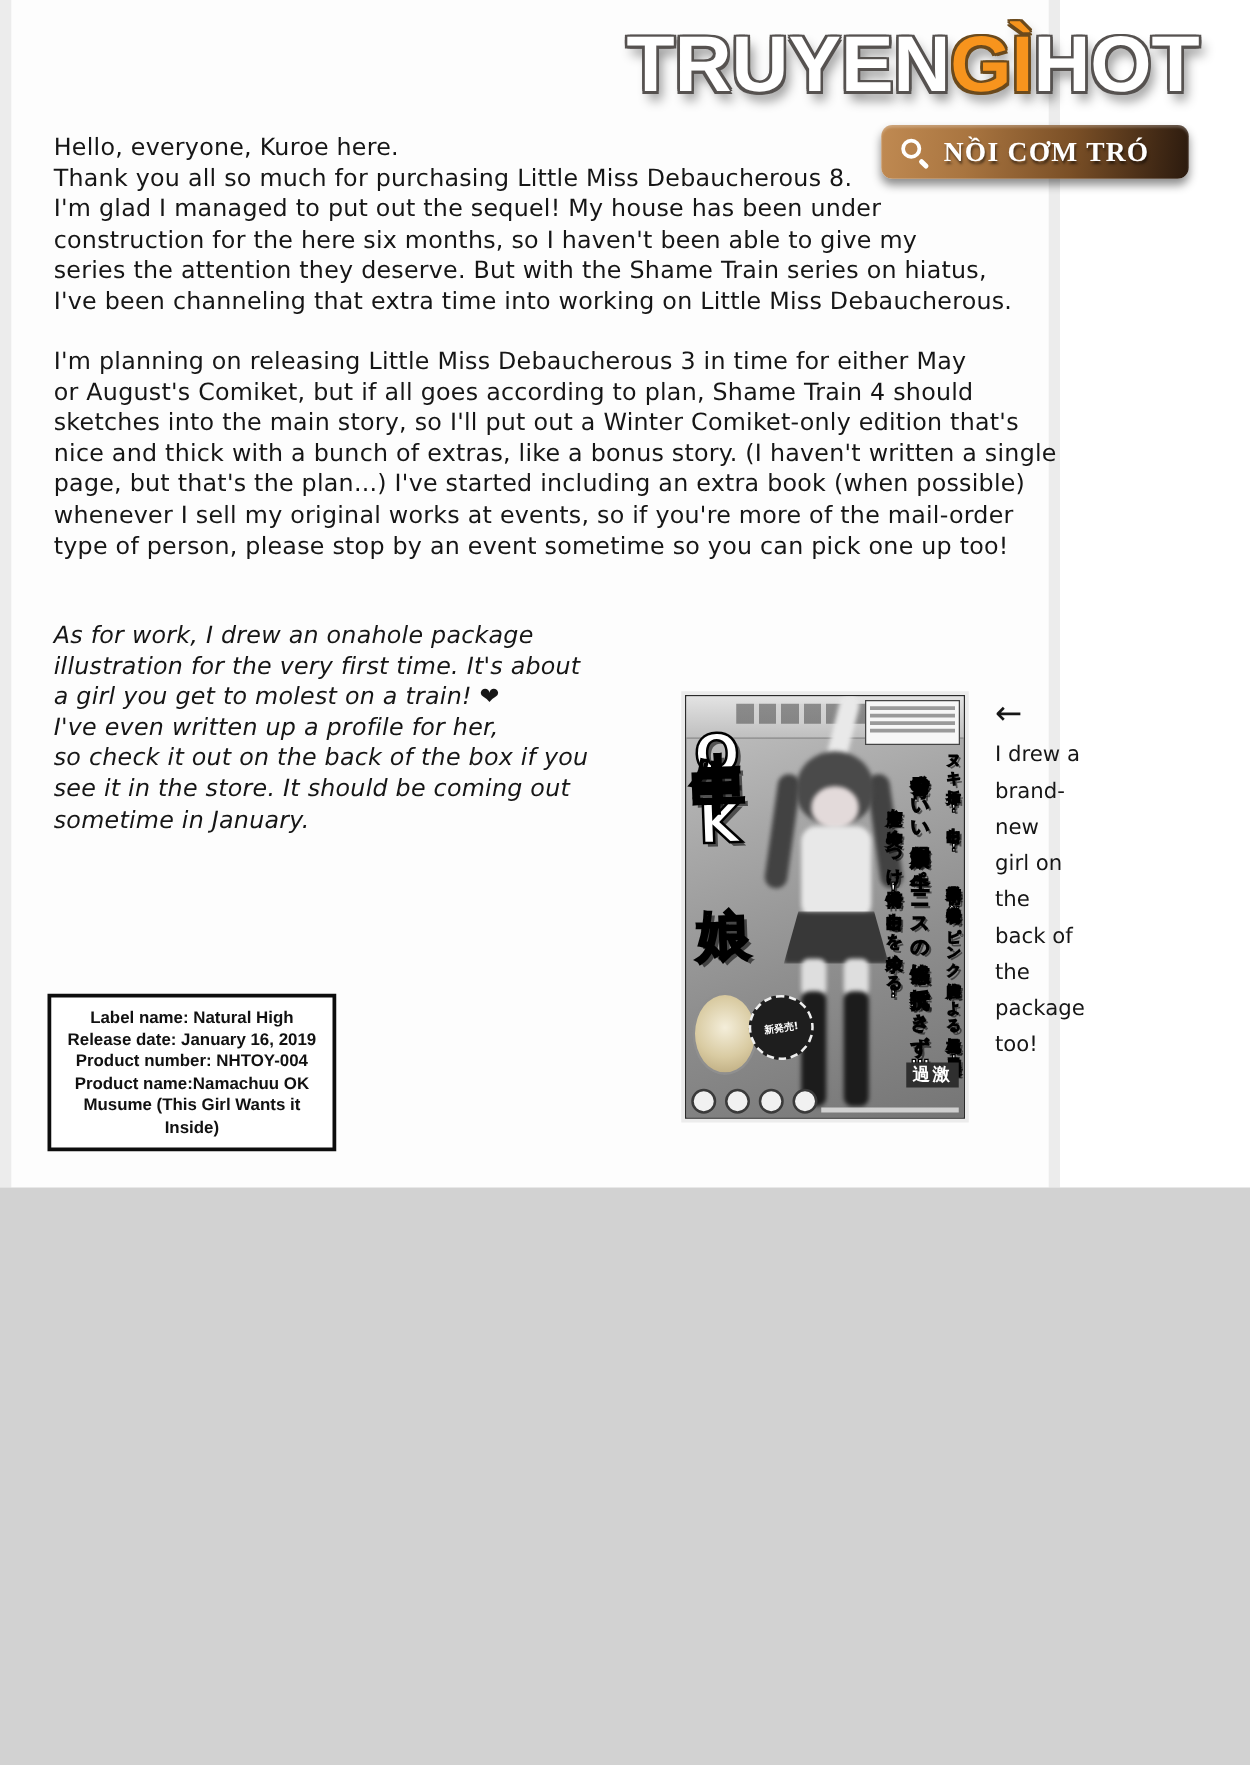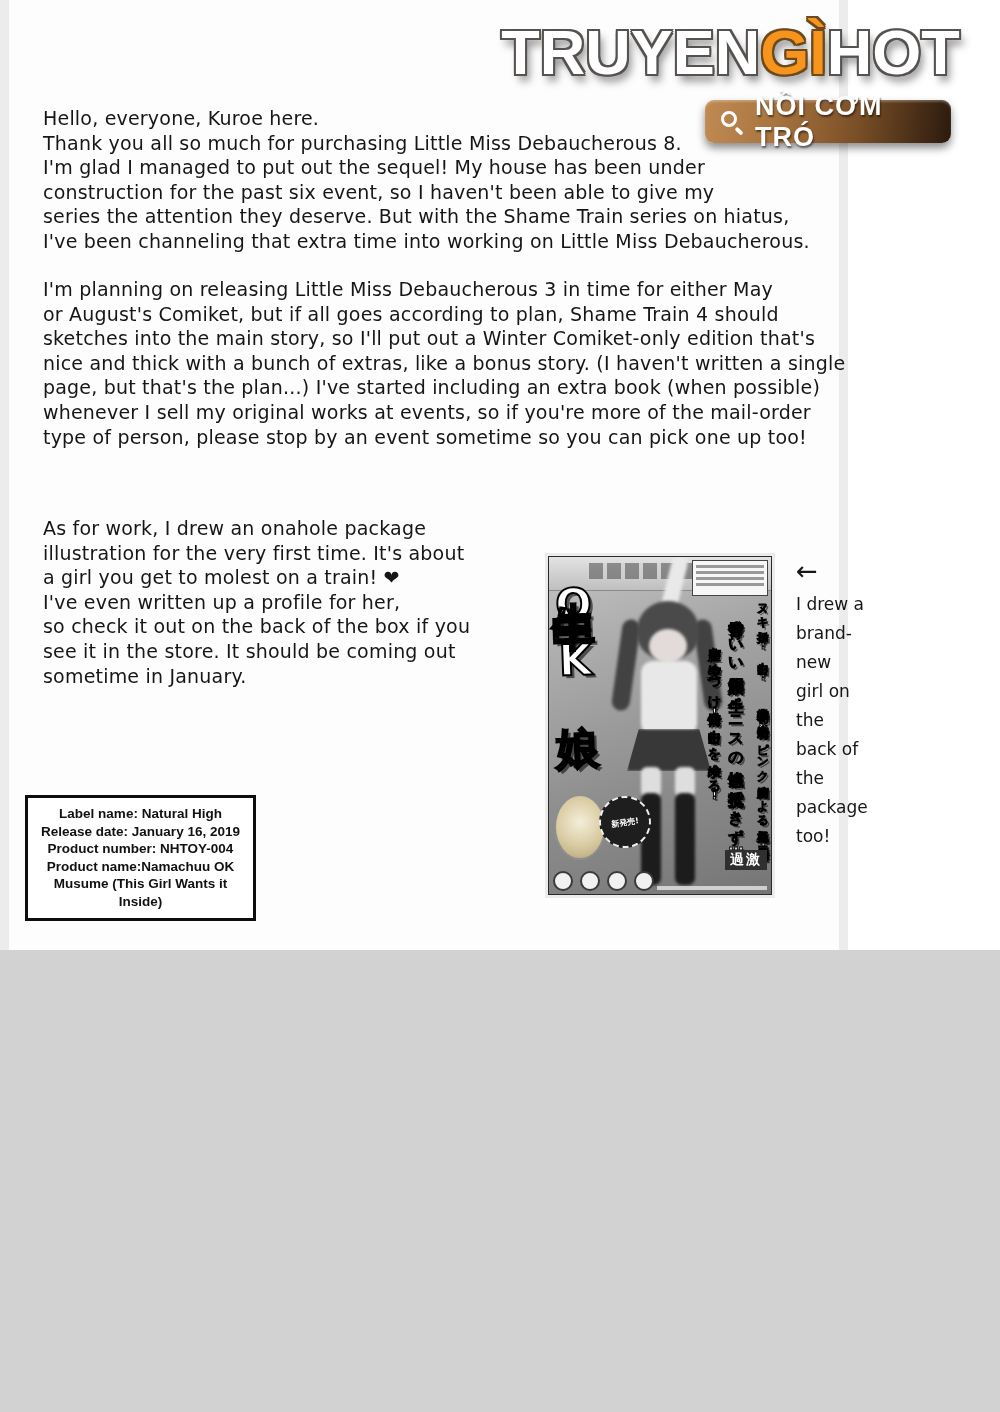--- a/index.html
+++ b/index.html
@@ -37,35 +37,35 @@
   .search-btn {
     position:absolute; top:100px; left:705px; width:246px; height:43px;
     border-radius:9px; display:flex; align-items:center; gap:12px; padding-left:16px;
     background:linear-gradient(97deg, #c08a52 0%, #a97540 28%, #7a4f26 62%, #2b1a0e 100%);
     box-shadow:0 5px 8px rgba(0,0,0,.45), inset 0 2px 2px rgba(255,255,255,.25);
   }
   .mag { position:relative; width:22px; height:22px; flex:0 0 auto; }
   .mag .lens { position:absolute; left:0; top:0; width:16px; height:16px; border:3.5px solid #fff; border-radius:50%; }
   .mag .handle { position:absolute; left:15px; top:15px; width:9px; height:3.5px; background:#fff; border-radius:2px; transform:rotate(45deg); transform-origin:0 50%; }
   .search-btn .lbl {
-    color:#fff; font-family:Liberation Sans, sans-serif; font-weight:bold;
-    font-size:27px; letter-spacing:1px; text-shadow:1px 2px 2px rgba(0,0,0,.5);
+    color:#fff; font-family:Liberation Serif, serif; font-weight:bold;
+    font-size:22px; letter-spacing:1px; text-shadow:1px 2px 2px rgba(0,0,0,.5);
   }
 
   
   .letter { position:absolute; left:43px; font-size:19px; line-height:24.6px; color:#161616; letter-spacing:.2px; white-space:nowrap; }
-  .p1 { top:106px; } .p2 { top:277px; } .p3 { top:516px; }
+  .p1 { top:106px; } .p2 { top:277px; } .p3 { top:496px;font-style:italic; }
 
   
   .pkg-note { position:absolute; left:796px; top:556px; font-size:17px; line-height:29px; color:#161616; }
   .pkg-note .arrow { font-size:26px; line-height:30px; margin-bottom:4px; }
 
   
   .label-box {
-    position:absolute; left:25px; top:795px; width:231px;
+    position:absolute; left:38px; top:795px; width:231px;
     border:3px solid #0d0d0d; background:#fff; padding:7px 3px;
     text-align:center; font-family:"Liberation Sans", sans-serif;
     font-weight:bold; font-size:13.5px; line-height:17.6px; color:#111;
   }
 
   
   .package { position:absolute; left:545px; top:553px; width:230px; height:345px; background:#ececec; padding:3px; }
   .pkg-art { position:relative; width:100%; height:100%; border:1px solid #2a2a2a; overflow:hidden;
     background:linear-gradient(160deg,#c4c4c4 0%, #a8a8a8 30%, #8e8e8e 62%, #757575 100%); }
   .pkg-topstrip { position:absolute; left:0; top:0; width:100%; height:34px;
@@ -127,21 +127,21 @@
         <span class="lens"></span>
         <span class="handle"></span>
       </span>
     <span class="lbl">NỒI CƠM TRÓ</span>
   </div>
 
   <div class="letter p1">
     <div>Hello, everyone, Kuroe here.</div>
     <div>Thank you all so much for purchasing Little Miss Debaucherous 8.</div>
     <div>I'm glad I managed to put out the sequel! My house has been under</div>
-    <div>construction for the past six event, so I haven't been able to give my</div>
+    <div>construction for the here six months, so I haven't been able to give my</div>
     <div>series the attention they deserve. But with the Shame Train series on hiatus,</div>
     <div>I've been channeling that extra time into working on Little Miss Debaucherous.</div>
   </div>
   <div class="letter p2">
     <div>I'm planning on releasing Little Miss Debaucherous 3 in time for either May</div>
     <div>or August's Comiket, but if all goes according to plan, Shame Train 4 should</div>
     <div>sketches into the main story, so I'll put out a Winter Comiket-only edition that's</div>
     <div>nice and thick with a bunch of extras, like a bonus story. (I haven't written a single</div>
     <div>page, but that's the plan...) I've started including an extra book (when possible)</div>
     <div>whenever I sell my original works at events, so if you're more of the mail-order</div>

